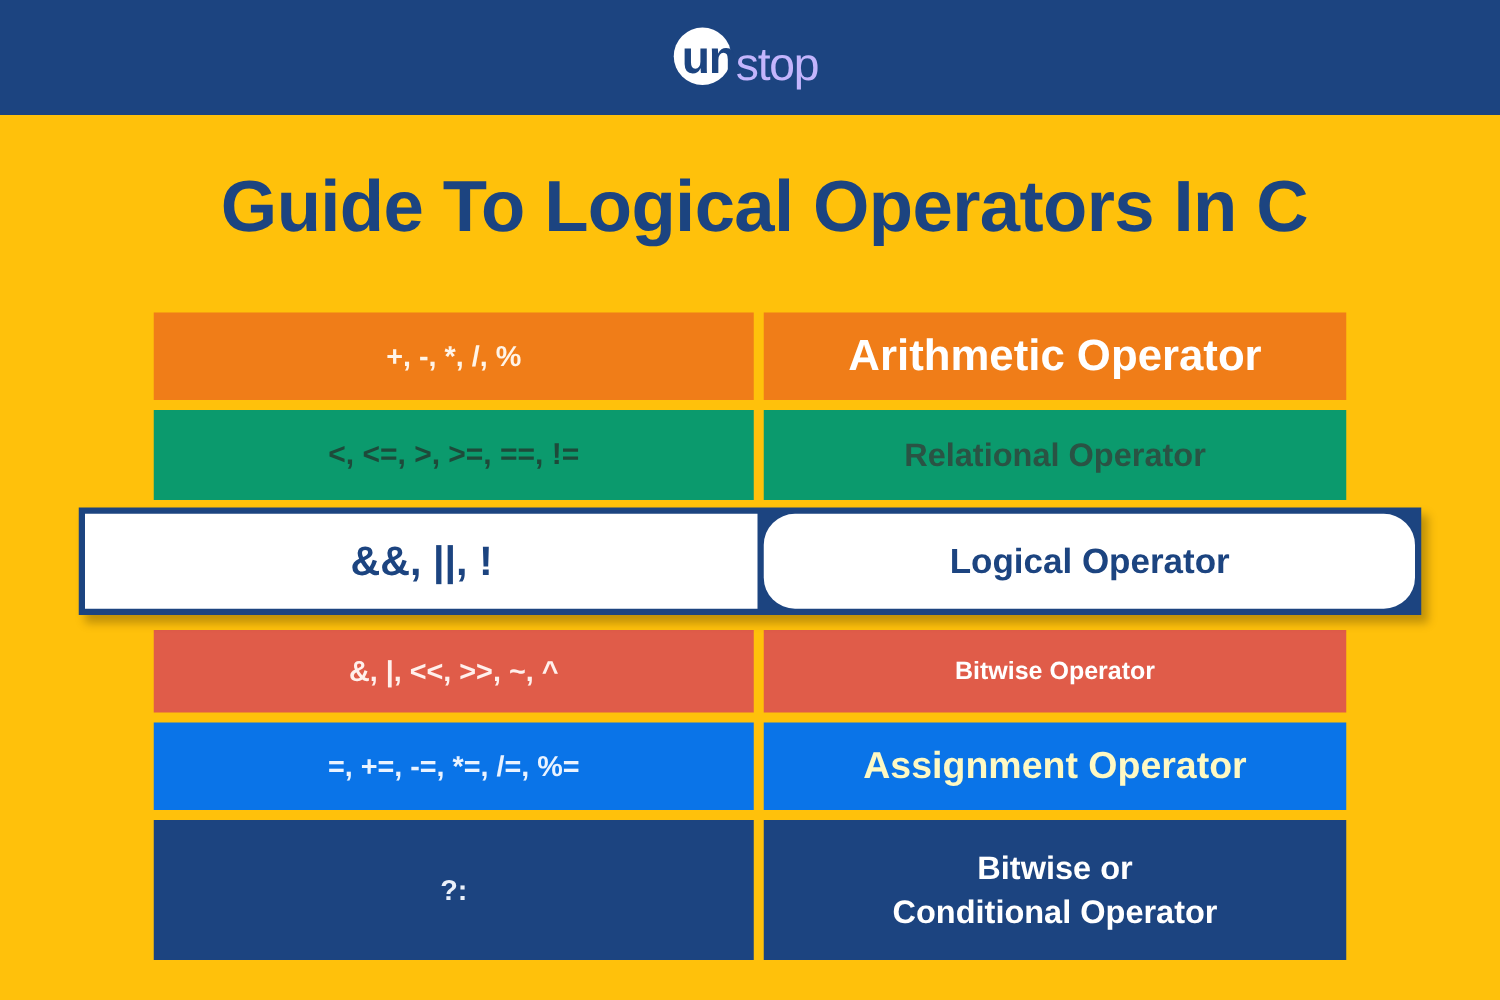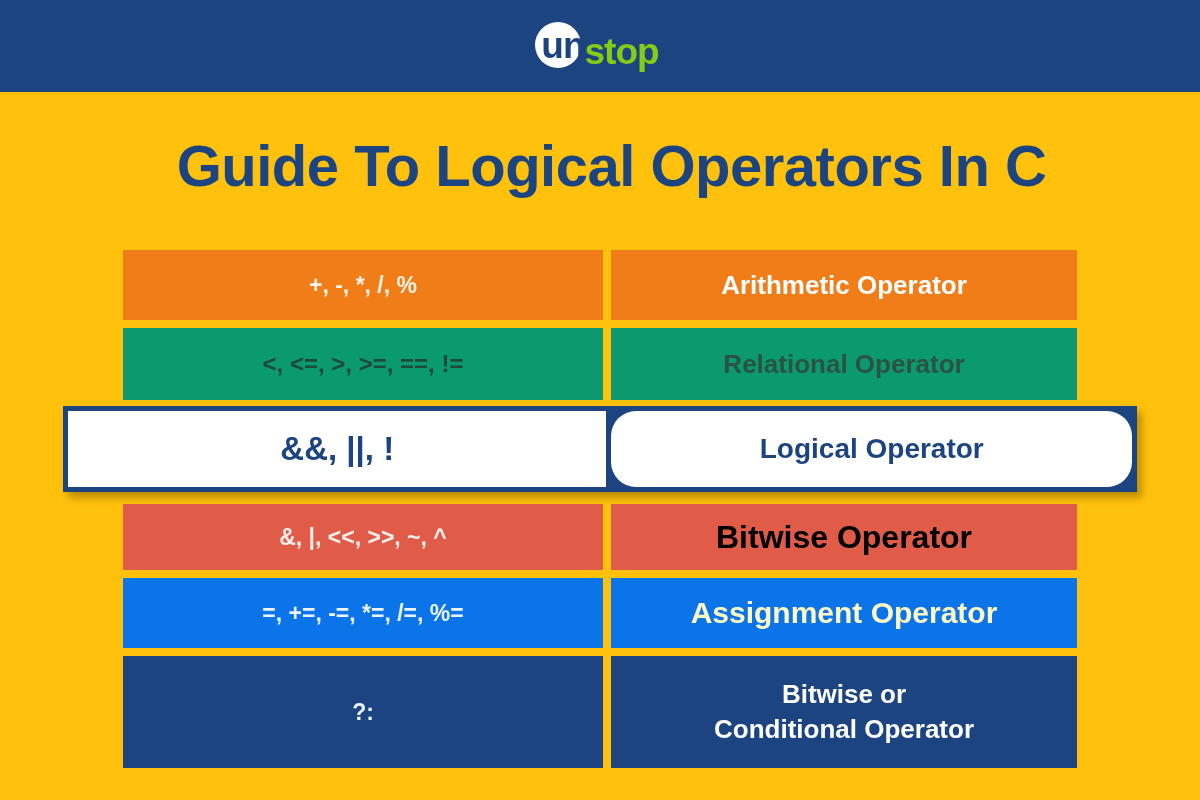--- a/index.html
+++ b/index.html
@@ -57,23 +57,23 @@
     color: #1C4480;
     font-size: 37px;
     font-weight: bold;
     letter-spacing: -1px;
     line-height: 50px;
   }
 
   .logo-stop {
     position: relative;
     z-index: 2;
-    color: #84cc16;
+    color: #c4b5fd;
     font-size: 37px;
-    font-weight: bold;
+    font-weight: normal;
     letter-spacing: -1px;
     line-height: 50px;
     margin-top: 12px;
   }
 
   
   .title {
     position: absolute;
     top: 132px;
     left: 0;
@@ -108,29 +108,29 @@
     justify-content: center;
     text-align: center;
     padding: 4px 10px;
   }
 
   .cell-sym { width: 480px; }
   .cell-name { width: 466px; margin-left: 8px; }
 
   .row-arith .cell { height: 70px; background: #F07D18; }
   .row-arith .cell-sym   { color: #FFF4E8; font-size: 23px; font-weight: bold; }
-  .row-arith .cell-name  { color: #FFFFFF; font-size: 26px; font-weight: bold; }
+  .row-arith .cell-name  { color: #FFFFFF; font-size: 35px; font-weight: bold; }
 
   .row-rel .cell { height: 72px; background: #0B9A6D; }
   .row-rel .cell-sym   { color: #1E4A3A; font-size: 24px; font-weight: bold; }
   .row-rel .cell-name  { color: #2A5344; font-size: 26px; font-weight: bold; }
 
   .row-bit .cell { height: 66px; background: #E05C49; }
   .row-bit .cell-sym   { color: #FFF0EC; font-size: 23px; font-weight: bold; }
-  .row-bit .cell-name  { color: #000000; font-size: 32px; font-weight: bold; }
+  .row-bit .cell-name  { color: #ffffff; font-size: 20px; font-weight: bold; }
 
   .row-assign .cell { height: 70px; background: #0A74E8; }
   .row-assign .cell-sym   { color: #EAF3FF; font-size: 23px; font-weight: bold; }
   .row-assign .cell-name  { color: #fef9c3; font-size: 30px; font-weight: bold; text-align: right; }
 
   .row-ternary .cell { height: 112px; background: #1C4480; }
   .row-ternary .cell-sym   { color: #EAF0FA; font-size: 23px; font-weight: bold; }
   .row-ternary .cell-name  { color: #FFFFFF; font-size: 26px; font-weight: bold; line-height: 1.35; }
 
   

